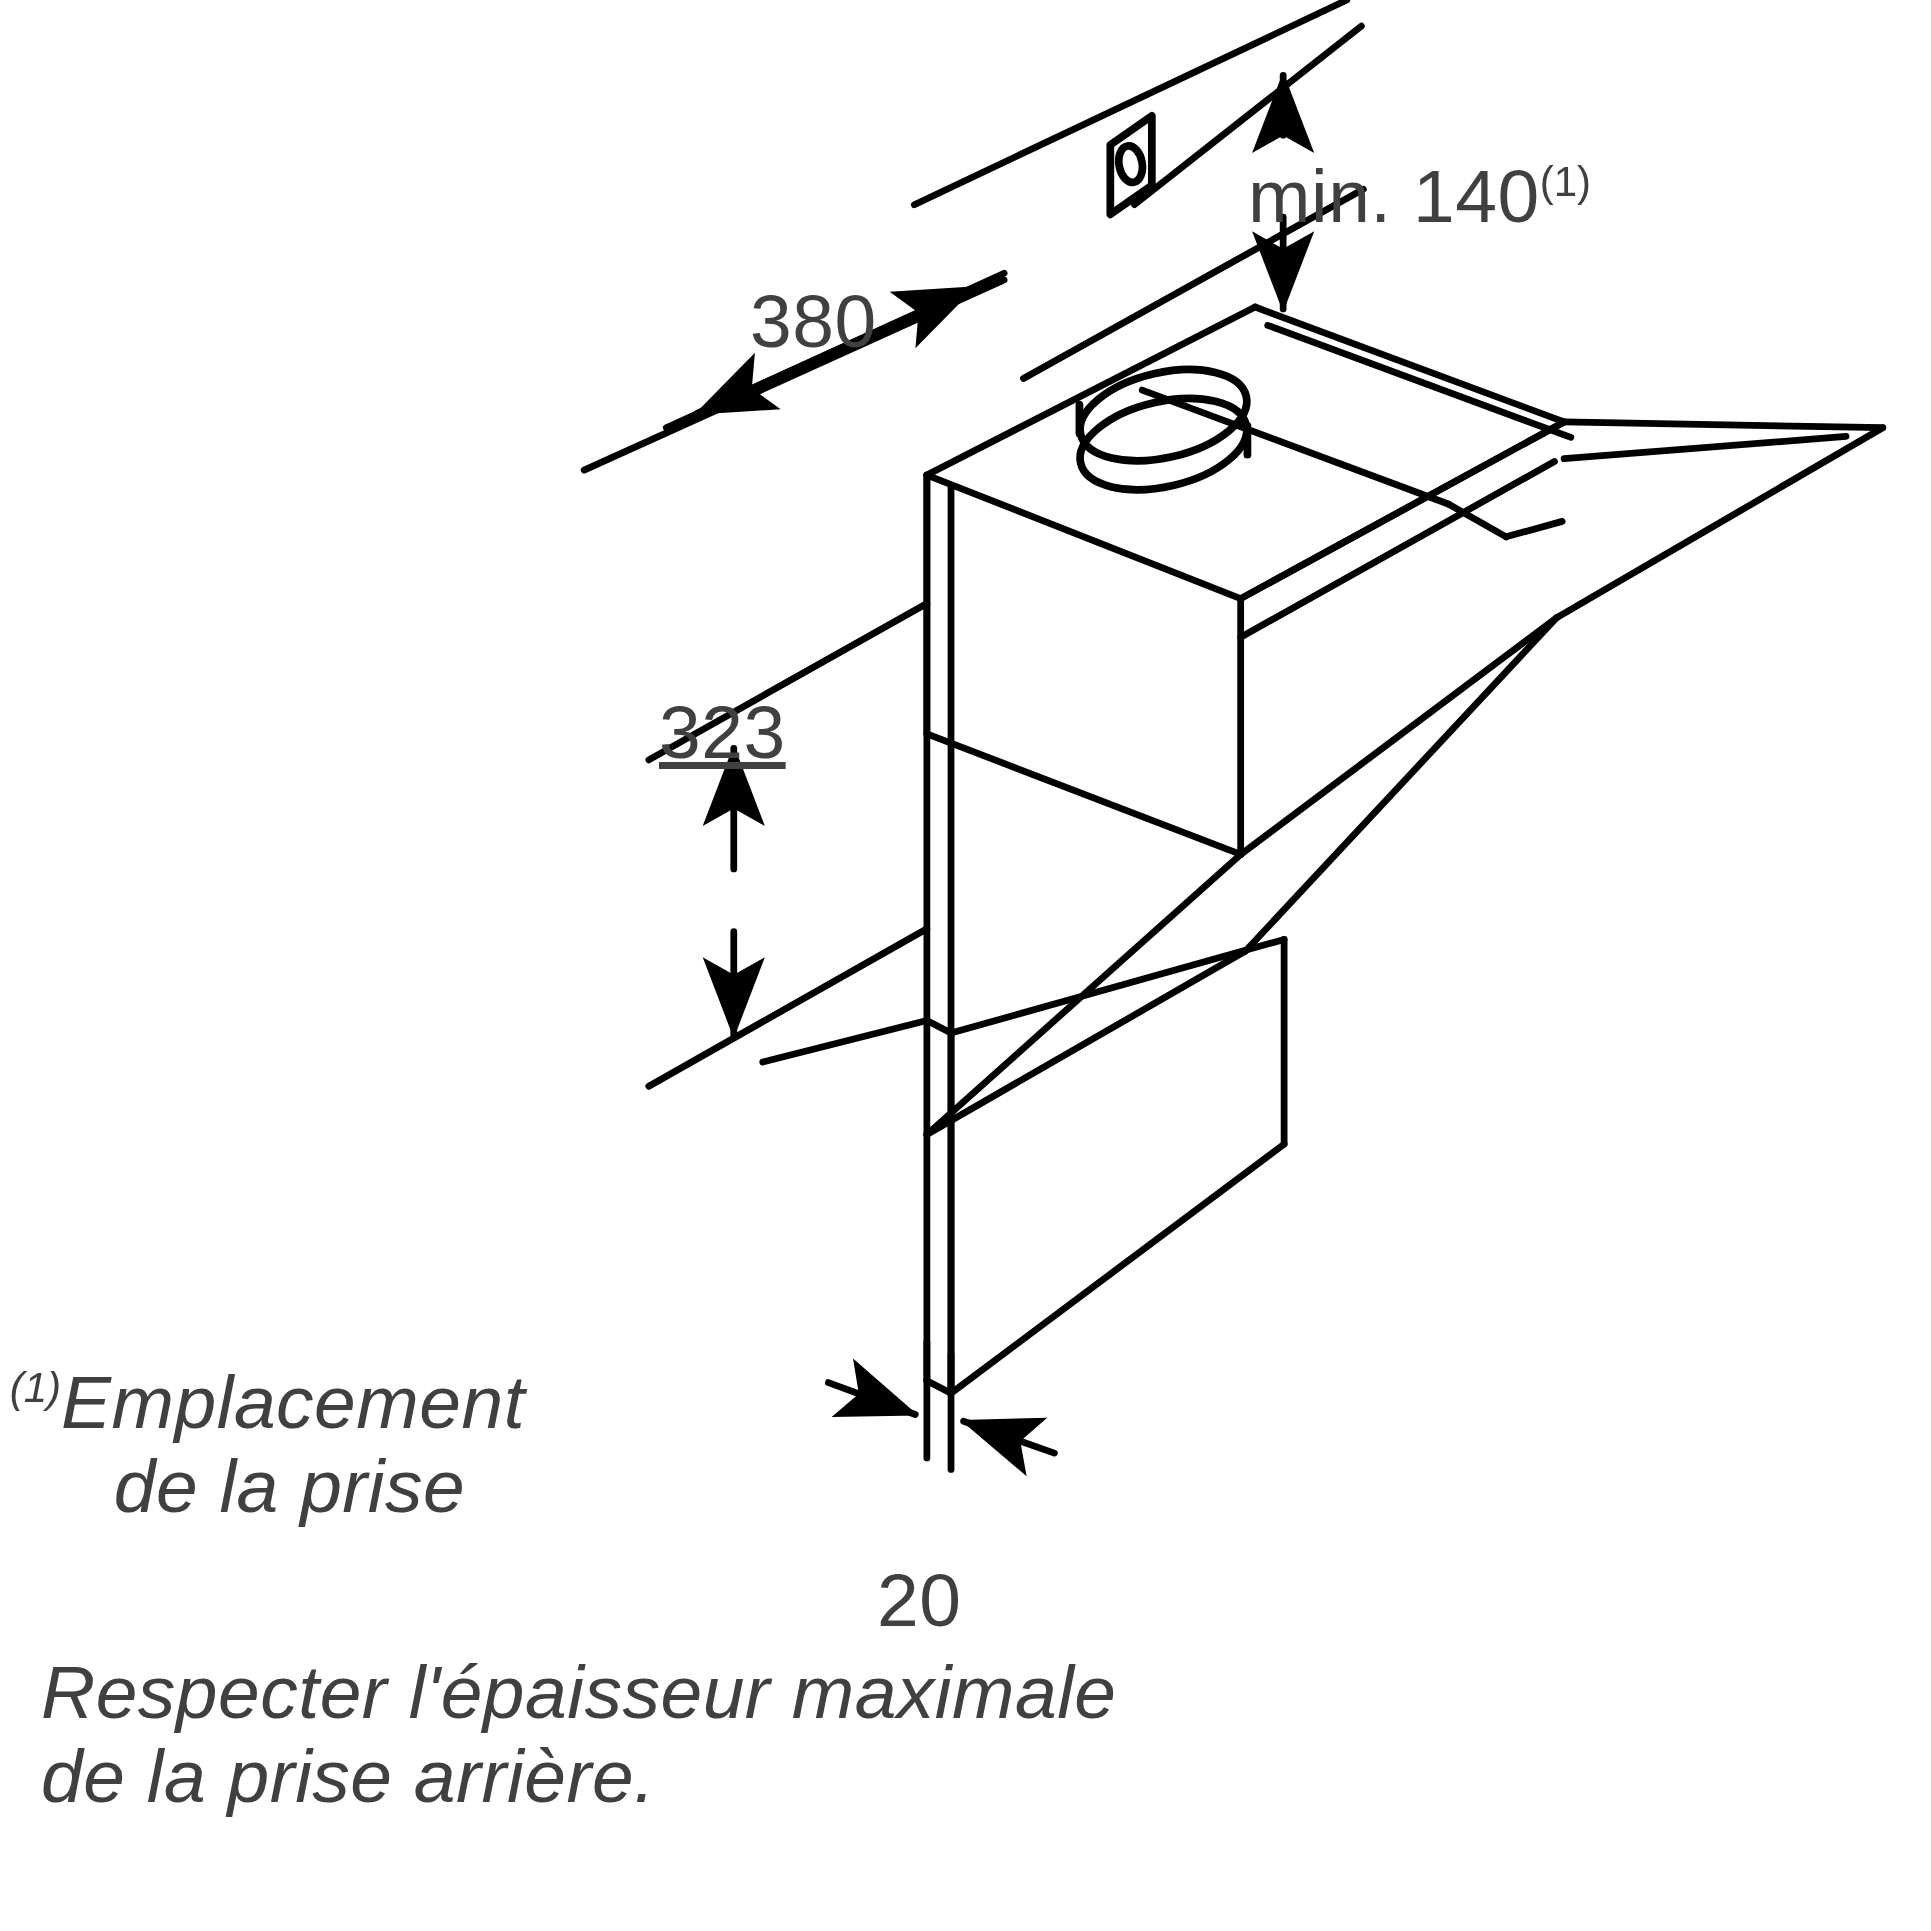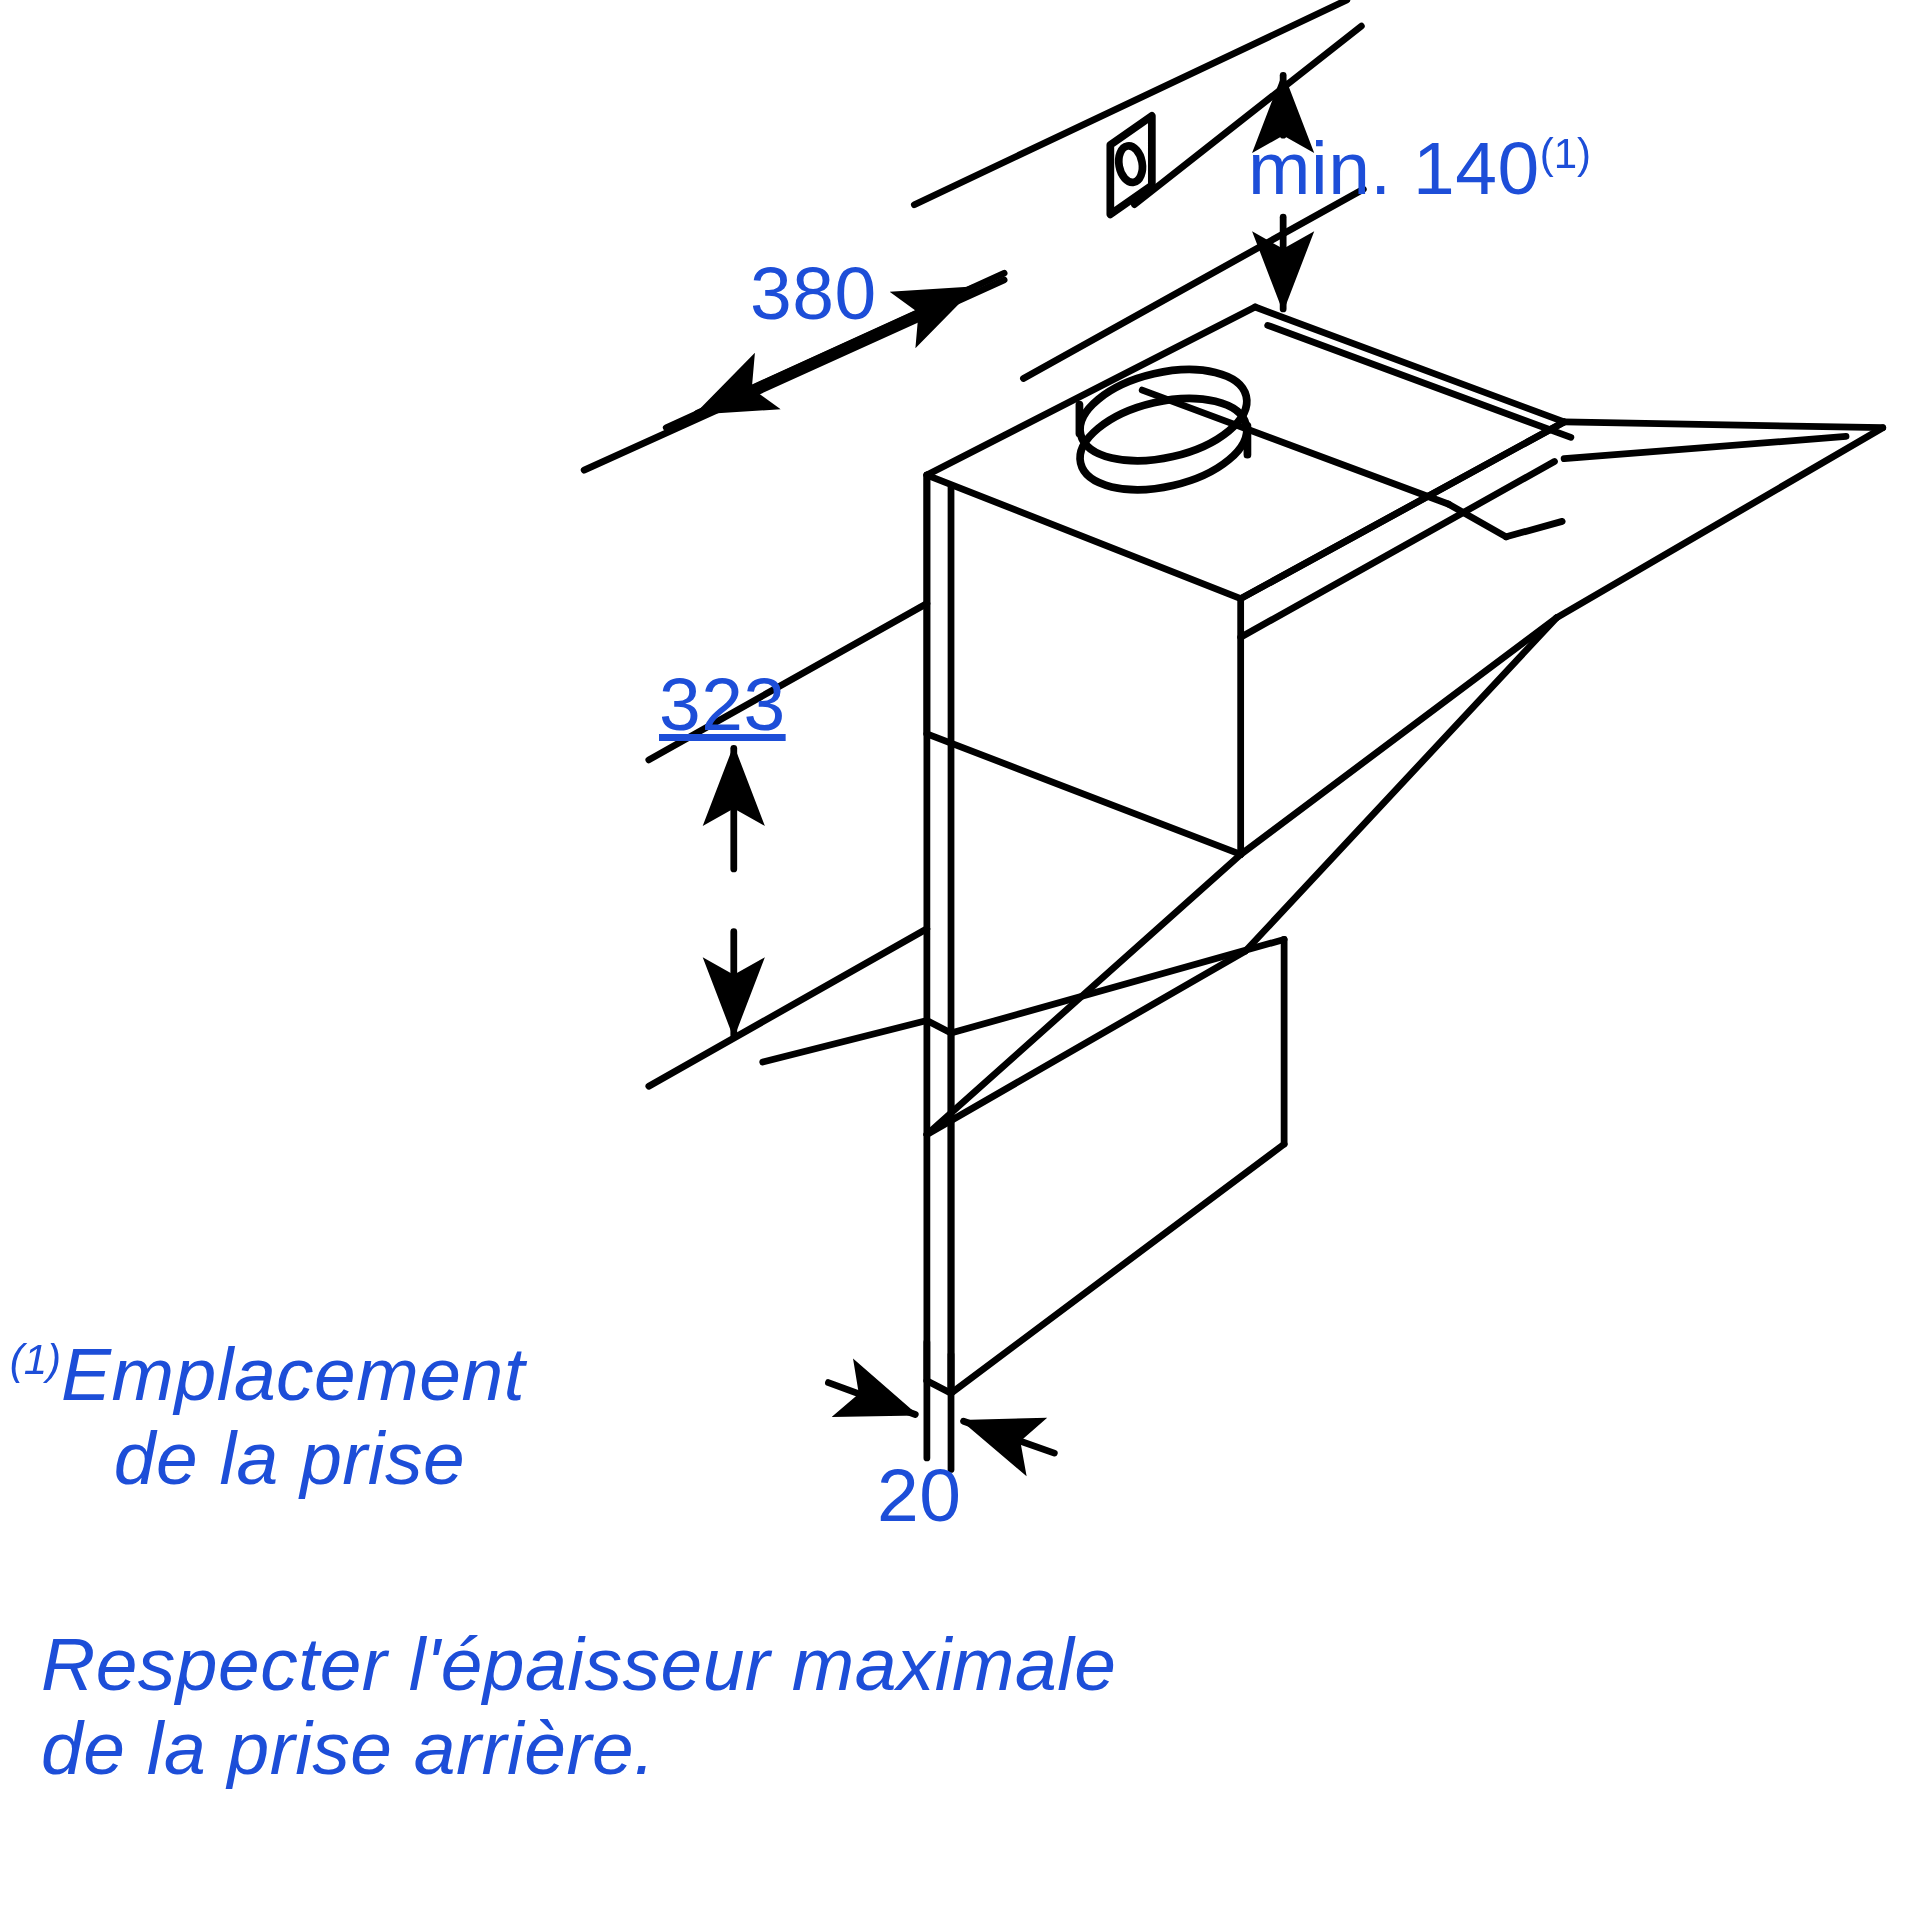--- a/index.html
+++ b/index.html
@@ -18,44 +18,45 @@
   svg#drawing {
     position: absolute;
     left: 0;
     top: 0;
     width: 1931px;
     height: 1931px;
     display: block;
   }
   .txt {
     position: absolute;
-    color: #1d4ed8;
+    color: #404040;
     font-family: "Liberation Sans", sans-serif;
     white-space: pre;
     line-height: 1.12;
     letter-spacing: 0.5px;
+    margin-top: 28px;
   }
   .dim-label {
     font-size: 75px;
     font-weight: 400;
   }
   .note-label {
     font-size: 75px;
     font-weight: 400;
     font-style: italic;
   }
   .sup {
     font-size: 0.56em;
     vertical-align: super;
     letter-spacing: 0;
   }
   #label-min140 { left: 1248px; top: 126px; }
   #label-450    { left: 750px;  top: 251px; }
   #label-323    { left: 659px;  top: 662px; text-decoration: underline; }
-  #label-20     { left: 877px;  top: 1453px; }
+  #label-20     { left: 877px;  top: 1530px; }
   #note-socket  { left: 9.7px;   top: 1332px; }
   #note-wall    { left: 41px;   top: 1622px; }
   #note-units   { left: 1244px; top: 1819px; }
   .note-indent { display: block; padding-left: 104px; }
 </style>
 </head>
 <body>
 
 <div id="page">
 

